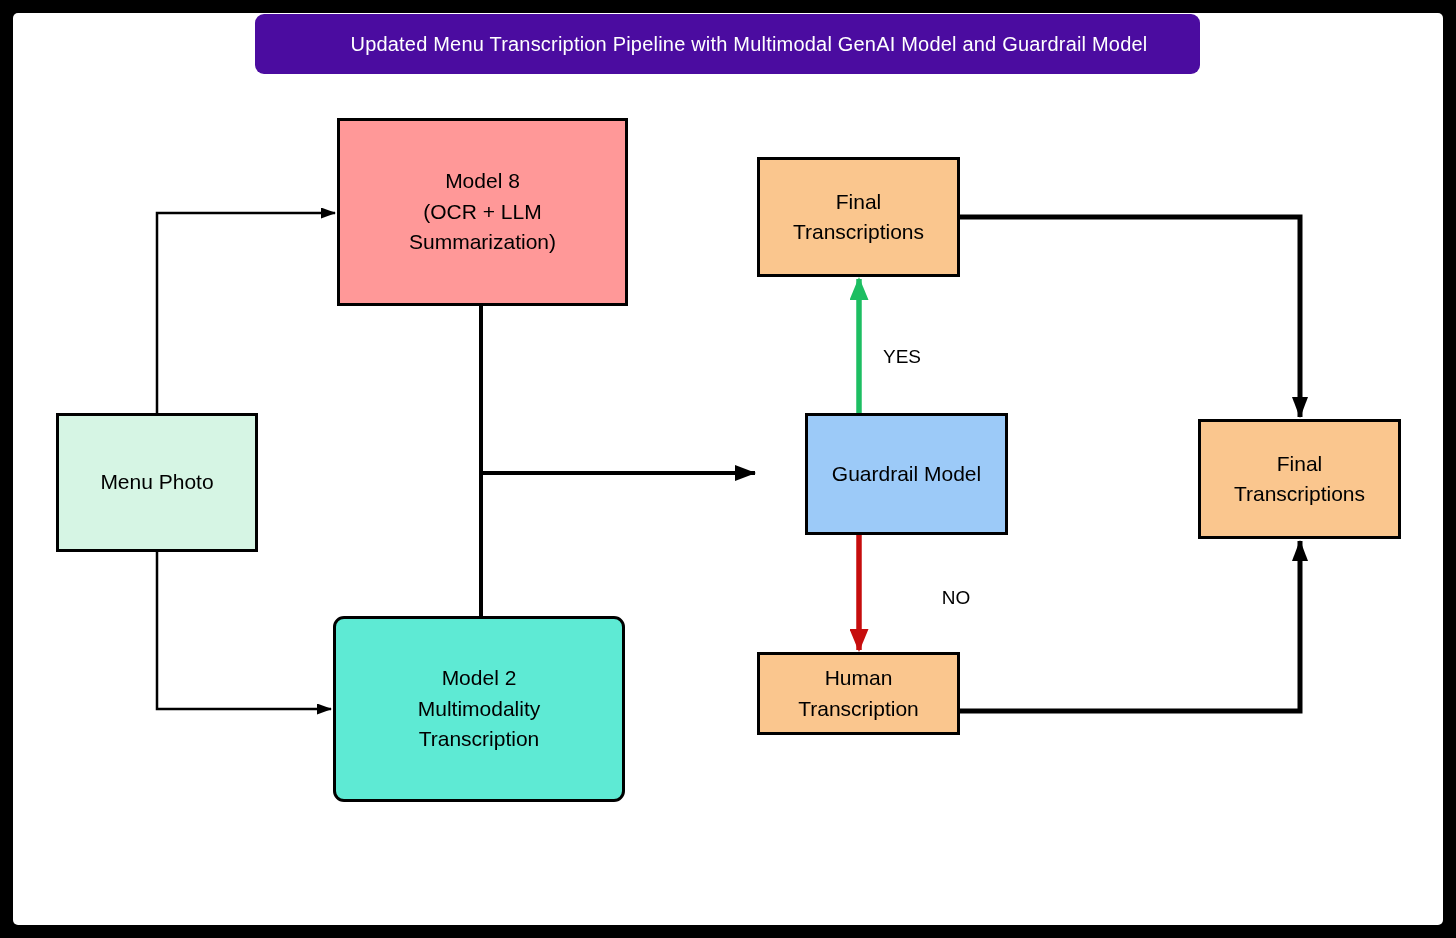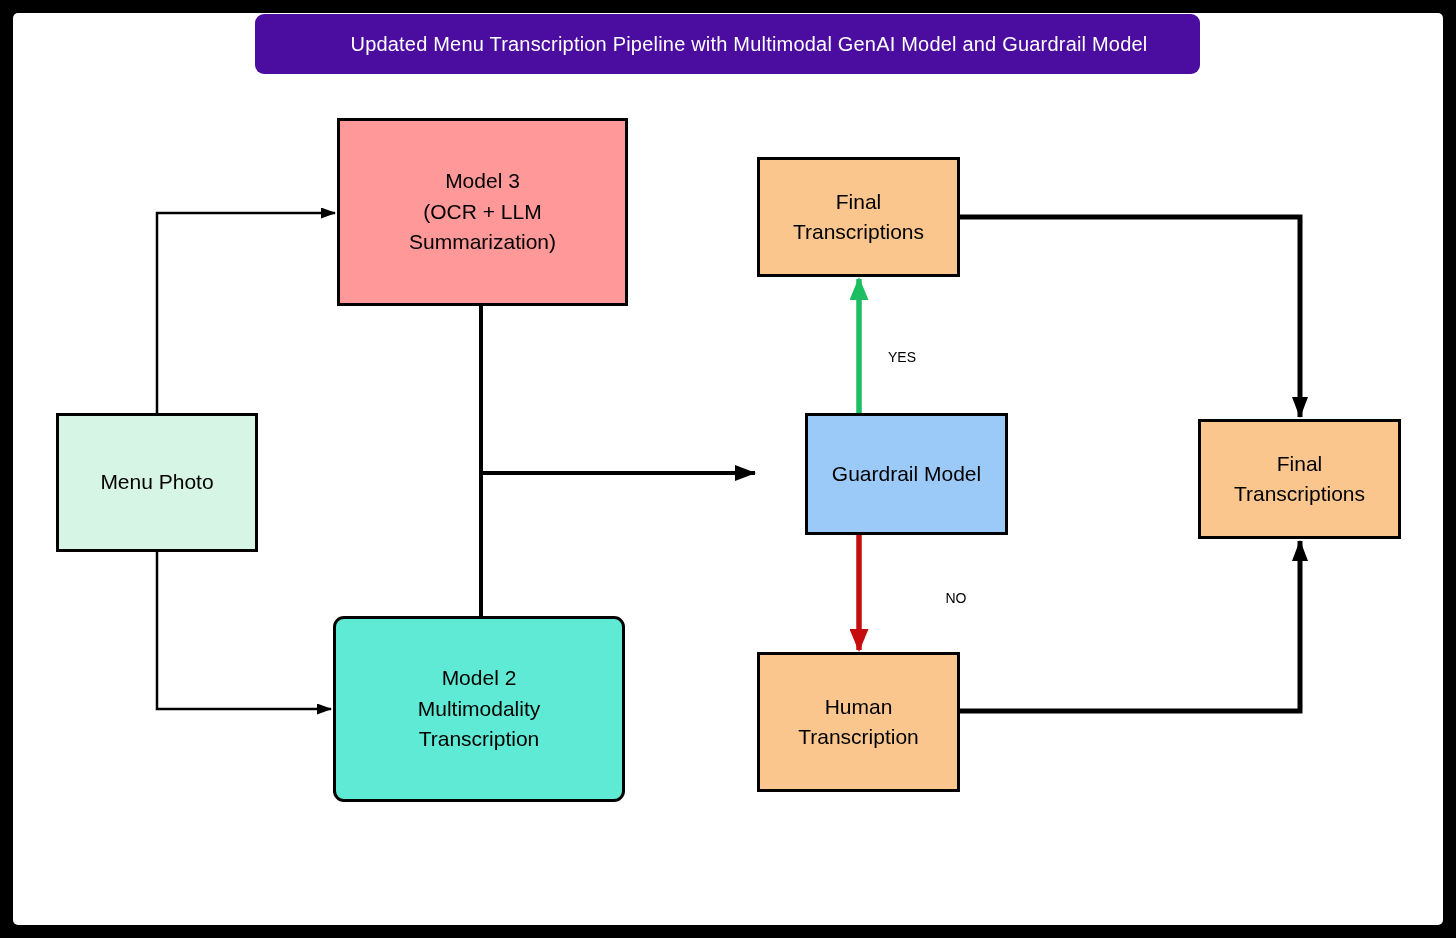--- a/index.html
+++ b/index.html
@@ -50,26 +50,26 @@
     color: #000;
     font-size: 21px;
     line-height: 1.45;
   }
   .node .label { white-space: pre-line; }
   .node-model1      { left: 324px; top: 105px; width: 291px; height: 188px; }
   .node-menu        { left:  43px; top: 400px; width: 202px; height: 139px; }
   .node-model2      { left: 320px; top: 603px; width: 292px; height: 186px; }
   .node-guardrail   { left: 744px; top: 400px; width: 203px; height: 122px; margin-left: 48px; }
   .node-final-top   { left: 744px; top: 144px; width: 203px; height: 120px; }
-  .node-human       { left: 744px; top: 639px; width: 203px; height: 140px; }
+  .node-human       { left: 744px; top: 639px; width: 203px; height: 83px; }
   .node-final-right { left:1185px; top: 406px; width: 203px; height: 120px; }
   .edge-label {
     position: absolute;
     transform: translate(-50%, -50%);
-    font-size: 14px;
+    font-size: 19px;
     color: #000;
     white-space: nowrap;
   }
   .label-yes { left: 889px; top: 344px; }
   .label-no  { left: 895px; top: 585px; margin-left: 48px; }
 </style>
 </head>
 <body>
 
 <div class="frame">
@@ -107,21 +107,21 @@
         <path d="M947,204 L1287,204 L1287,404" fill="none" stroke-width="5" marker-end="url(#arrow-lg-black)" stroke="#000000"></path>
 
         <path d="M947,698 L1287,698 L1287,528" fill="none" stroke-width="5" marker-end="url(#arrow-lg-black)" stroke="#000000"></path>
       </svg>
 
       <div class="banner" style="background-color: rgb(75, 12, 160);">
         <span>Updated Menu Transcription Pipeline with Multimodal GenAI Model and Guardrail Model</span>
       </div>
 
       <div class="node node-model1" style="background-color: rgb(255, 152, 152);">
-        <span class="label">Model 3
+        <span class="label">Model 8
 (OCR + LLM
 Summarization)</span>
       </div>
 
       <div class="node node-menu" style="background-color: rgb(214, 245, 228);">
         <span class="label">Menu Photo</span>
       </div>
 
       <div class="node node-model2" style="background-color: #5eead4; border-radius: 11px;">
         <span class="label">Model 2

